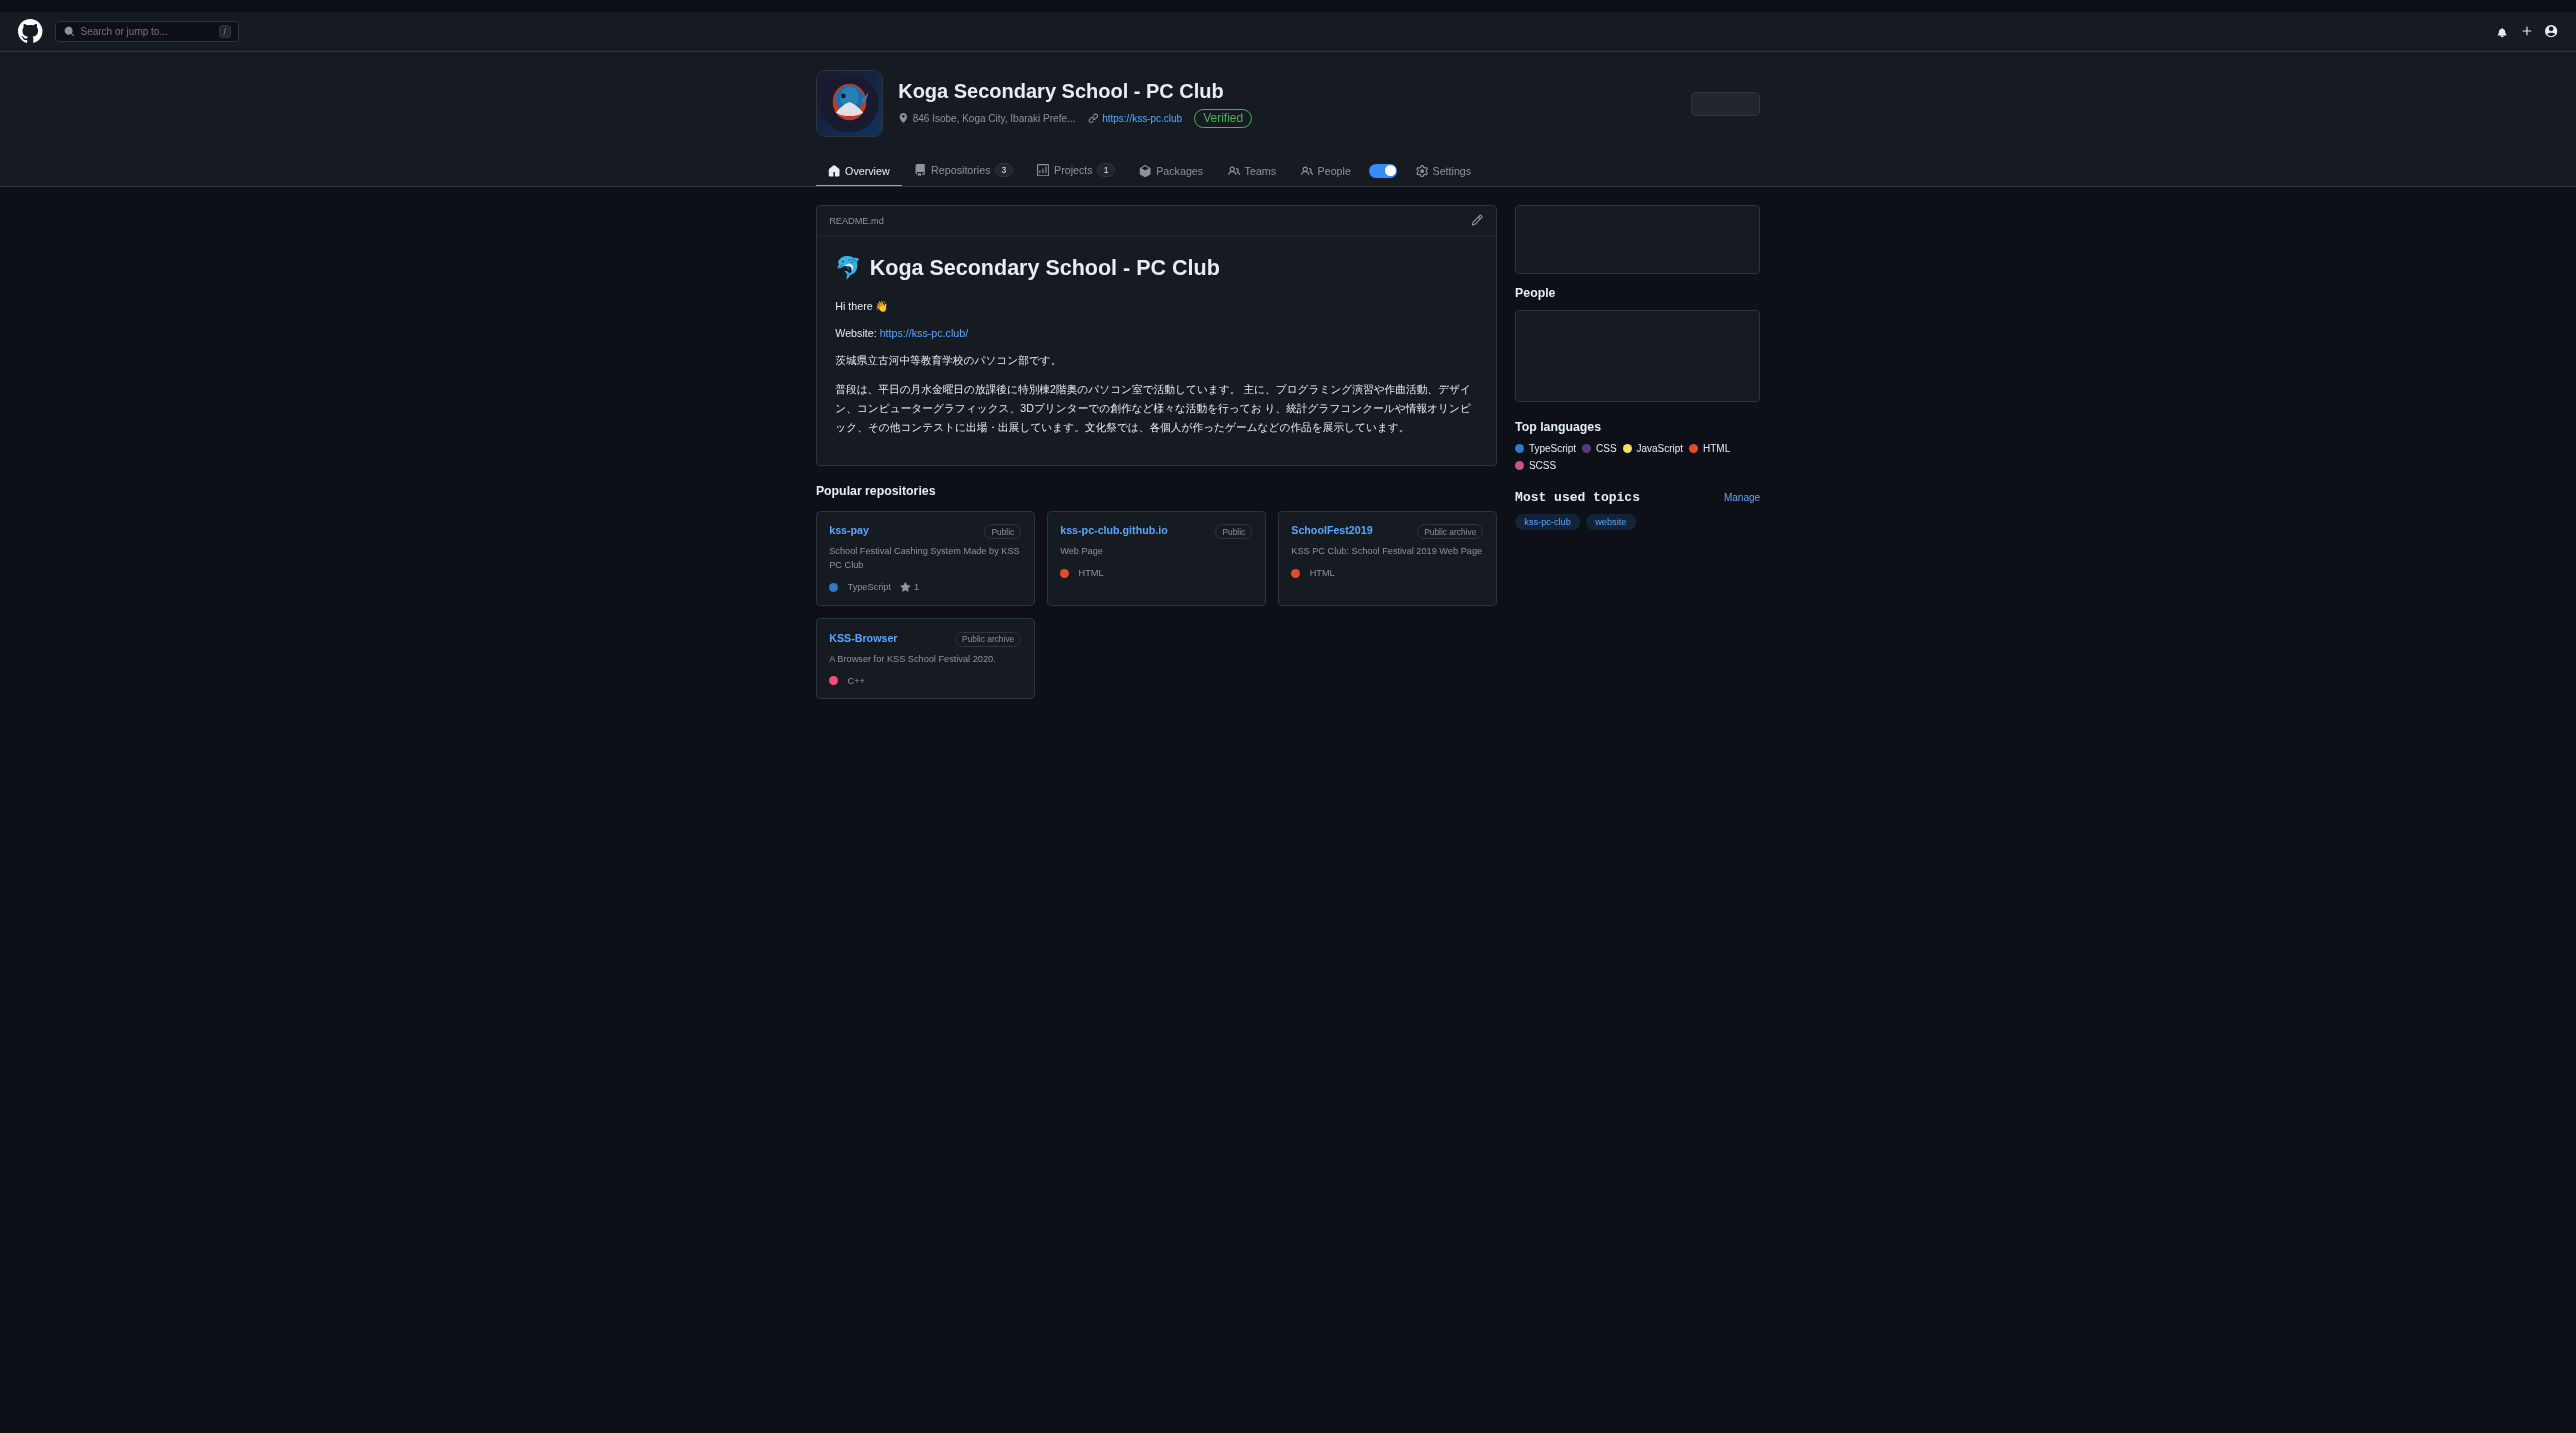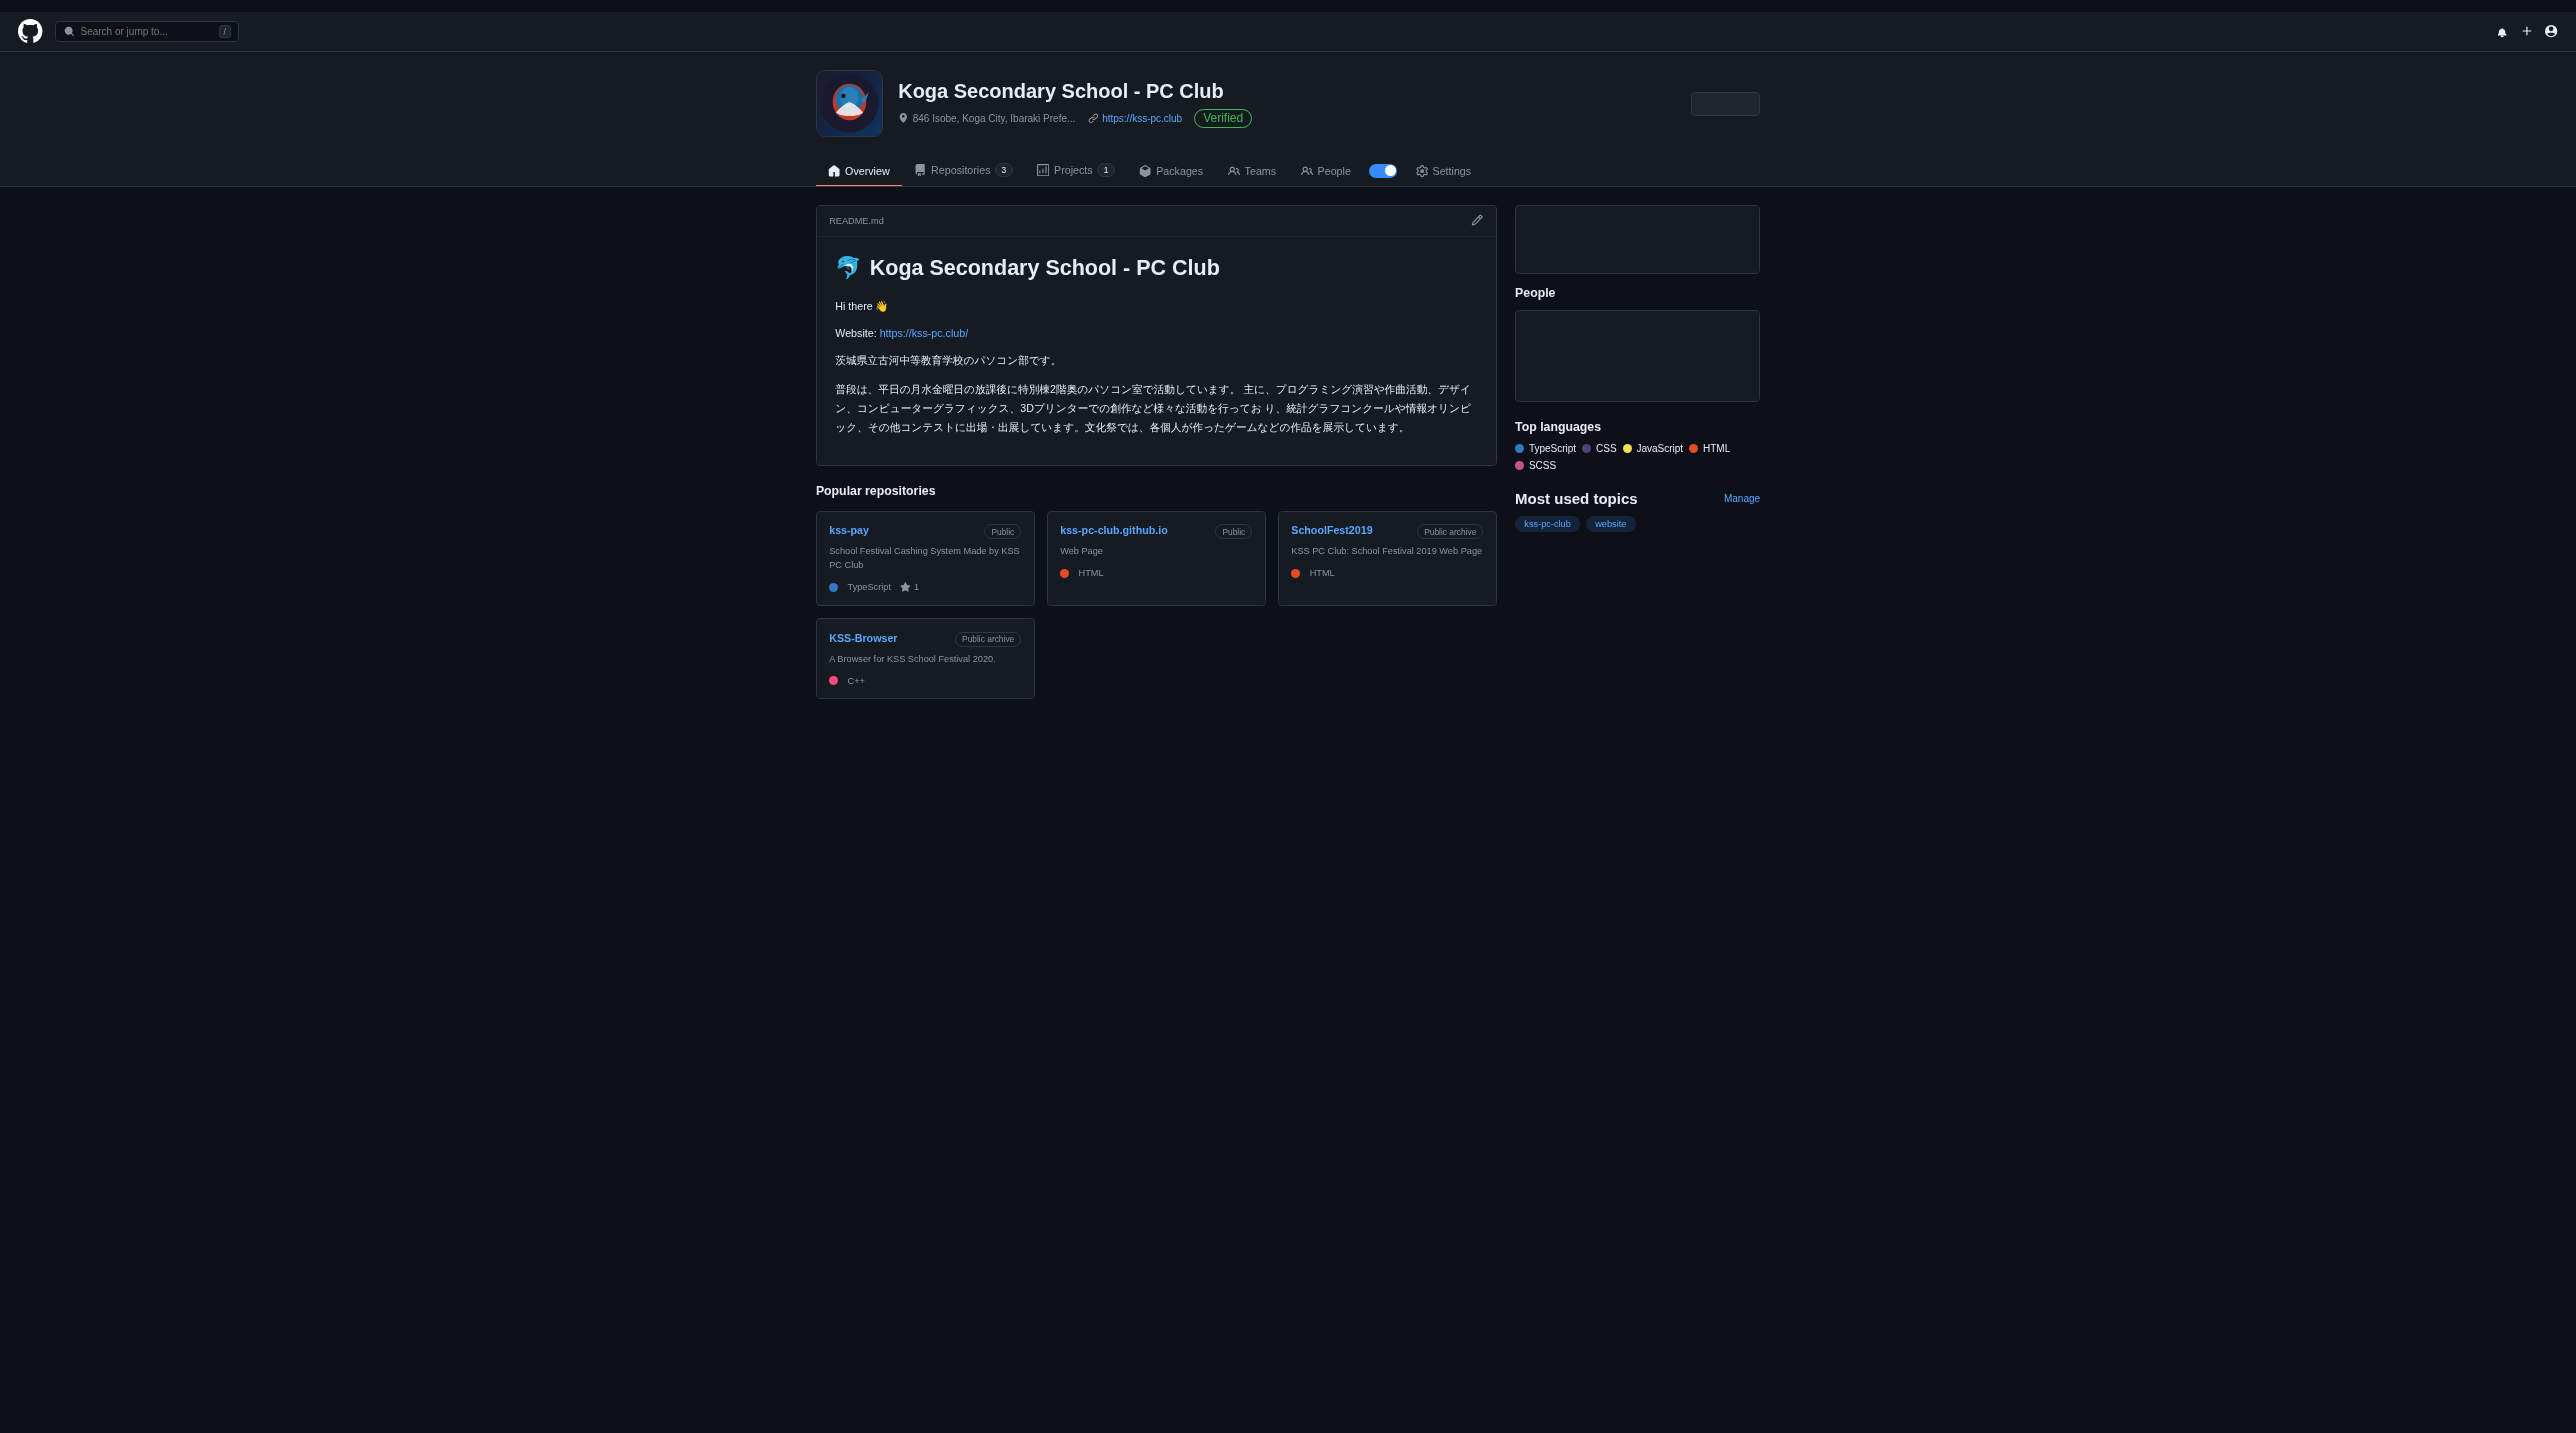--- a/index.html
+++ b/index.html
@@ -359,22 +359,23 @@
       color: #e6edf3;
     }
     .topics-section { }
     .topics-header {
       display: flex;
       align-items: center;
       justify-content: space-between;
       margin-bottom: 9.2px;
     }
     .topics-title {
-      font-size: 15px;
-      font-weight: 600;
+      font-size: 13px;
+      font-weight: 600;
+      font-family: Liberation Mono, monospace;
     }
     .manage-link {
       color: #58a6ff;
       font-size: 10px;
       text-decoration: none;
       cursor: pointer;
     }
     .topic-tags {
       display: flex;
       flex-wrap: wrap;

